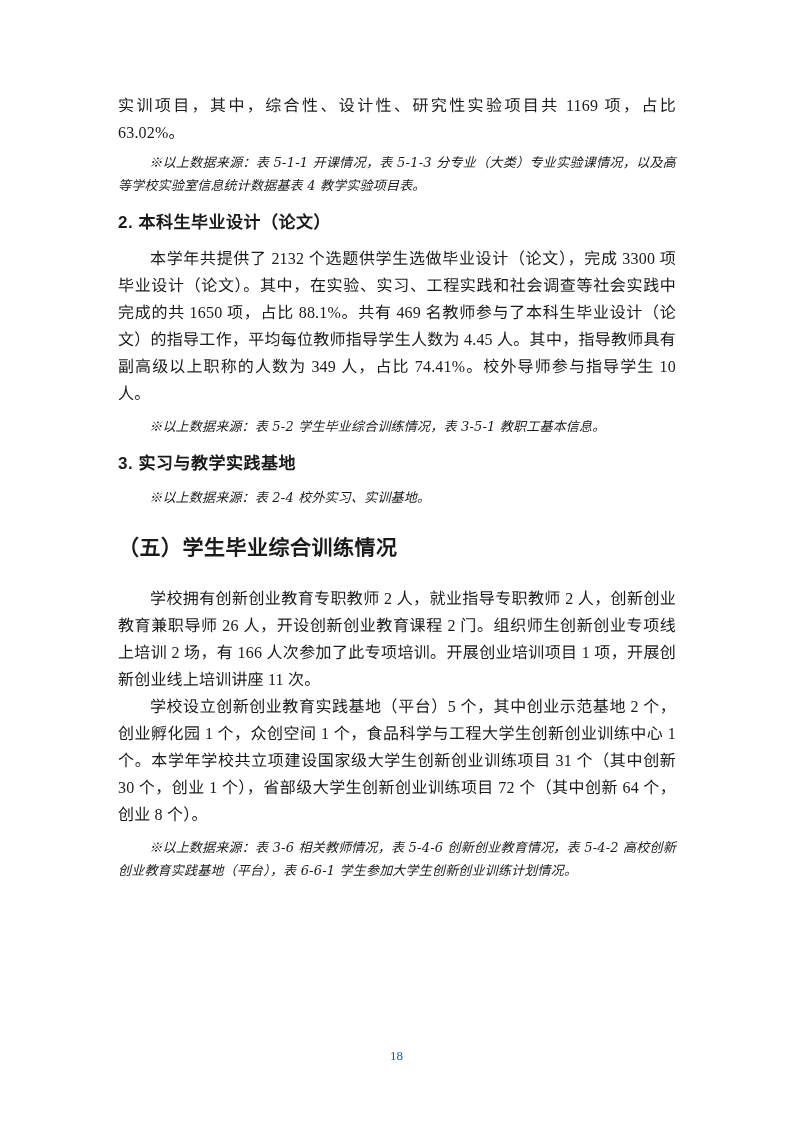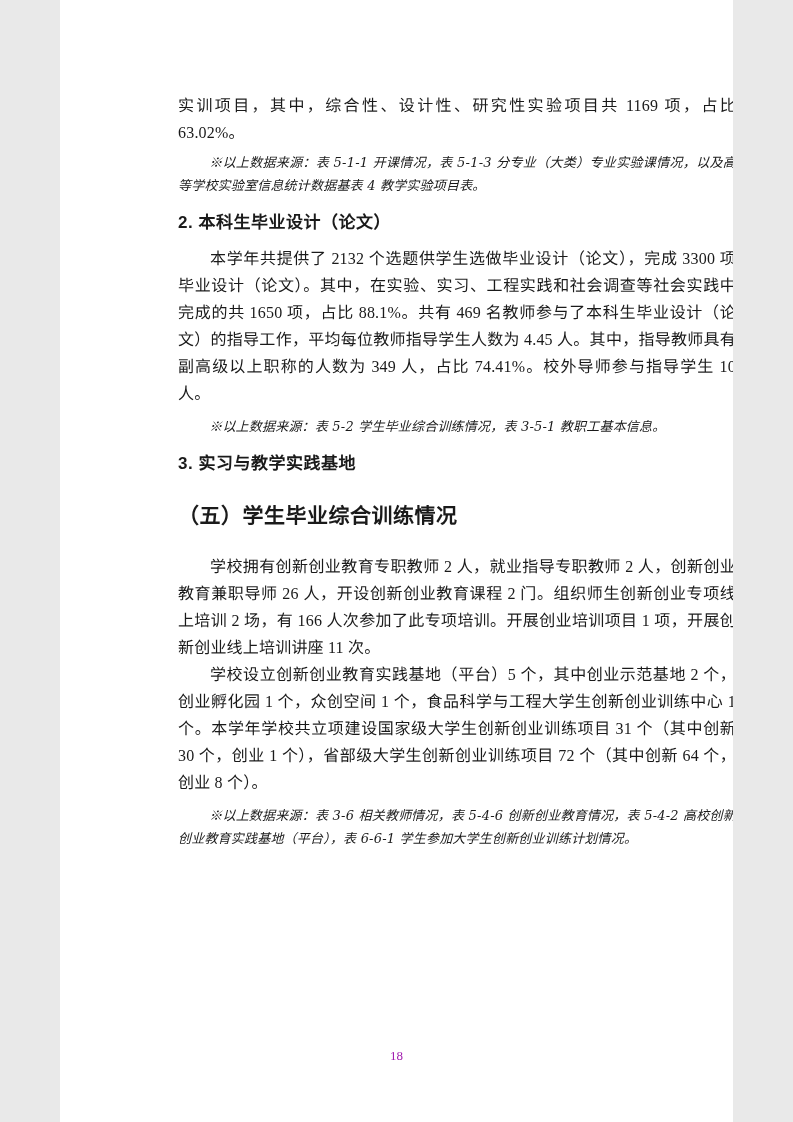--- a/index.html
+++ b/index.html
@@ -1,19 +1,19 @@
 <!DOCTYPE html>
 <html lang="zh-CN"><head>
 <meta charset="utf-8">
 <style>
   * { margin: 0; padding: 0; box-sizing: border-box; }
   html, body { background: #e9e9e9; }
   .page {
     position: relative;
-    width: 673px;
+    width: 793px;
     height: 1122px;
     margin: 0 auto;
     background: #ffffff;
     color: #1a1a1a;
     font-family: "Liberation Serif", "DejaVu Serif", serif;
     overflow: hidden;
   }
   .content {
     position: absolute;
     top: 92px;
@@ -60,37 +60,38 @@
   .page-footer {
     position: absolute;
     left: 0;
     bottom: 58px;
     width: 100%;
     text-align: center;
   }
   .page-number {
     font-size: 13px;
     font-family: "Liberation Serif", serif;
-    color: #a21caf;
+    color: #0369a1;
   }
 </style>
 </head>
 <body>
 
 <div class="page">
   <main class="content">
 
     <p class="body-para no-indent">实训项目，其中，综合性、设计性、研究性实验项目共 1169 项，占比 63.02%。</p>
     <p class="note-para">※以上数据来源：表 5-1-1 开课情况，表 5-1-3 分专业（大类）专业实验课情况，以及高等学校实验室信息统计数据基表 4 教学实验项目表。</p>
 
     <h3 class="h-sub">2. 本科生毕业设计（论文）</h3>
     <p class="body-para">本学年共提供了 2132 个选题供学生选做毕业设计（论文），完成 3300 项毕业设计（论文）。其中，在实验、实习、工程实践和社会调查等社会实践中完成的共 1650 项，占比 88.1%。共有 469 名教师参与了本科生毕业设计（论文）的指导工作，平均每位教师指导学生人数为 4.45 人。其中，指导教师具有副高级以上职称的人数为 349 人，占比 74.41%。校外导师参与指导学生 10 人。</p>
     <p class="note-para note-after-para">※以上数据来源：表 5-2 学生毕业综合训练情况，表 3-5-1 教职工基本信息。</p>
 
     <h3 class="h-sub">3. 实习与教学实践基地</h3>
+    <p class="note-para note-after-para">※以上数据来源：表 2-4 校外实习、实训基地。</p>
 
     <h2 class="h-section">（五）学生毕业综合训练情况</h2>
     <p class="body-para">学校拥有创新创业教育专职教师 2 人，就业指导专职教师 2 人，创新创业教育兼职导师 26 人，开设创新创业教育课程 2 门。组织师生创新创业专项线上培训 2 场，有 166 人次参加了此专项培训。开展创业培训项目 1 项，开展创新创业线上培训讲座 11 次。</p>
     <p class="body-para">学校设立创新创业教育实践基地（平台）5 个，其中创业示范基地 2 个，创业孵化园 1 个，众创空间 1 个，食品科学与工程大学生创新创业训练中心 1 个。本学年学校共立项建设国家级大学生创新创业训练项目 31 个（其中创新 30 个，创业 1 个），省部级大学生创新创业训练项目 72 个（其中创新 64 个，创业 8 个）。</p>
     <p class="note-para note-after-para">※以上数据来源：表 3-6 相关教师情况，表 5-4-6 创新创业教育情况，表 5-4-2 高校创新创业教育实践基地（平台），表 6-6-1 学生参加大学生创新创业训练计划情况。</p>
 
   </main>
 
   <footer class="page-footer">
     <span class="page-number">18</span>

